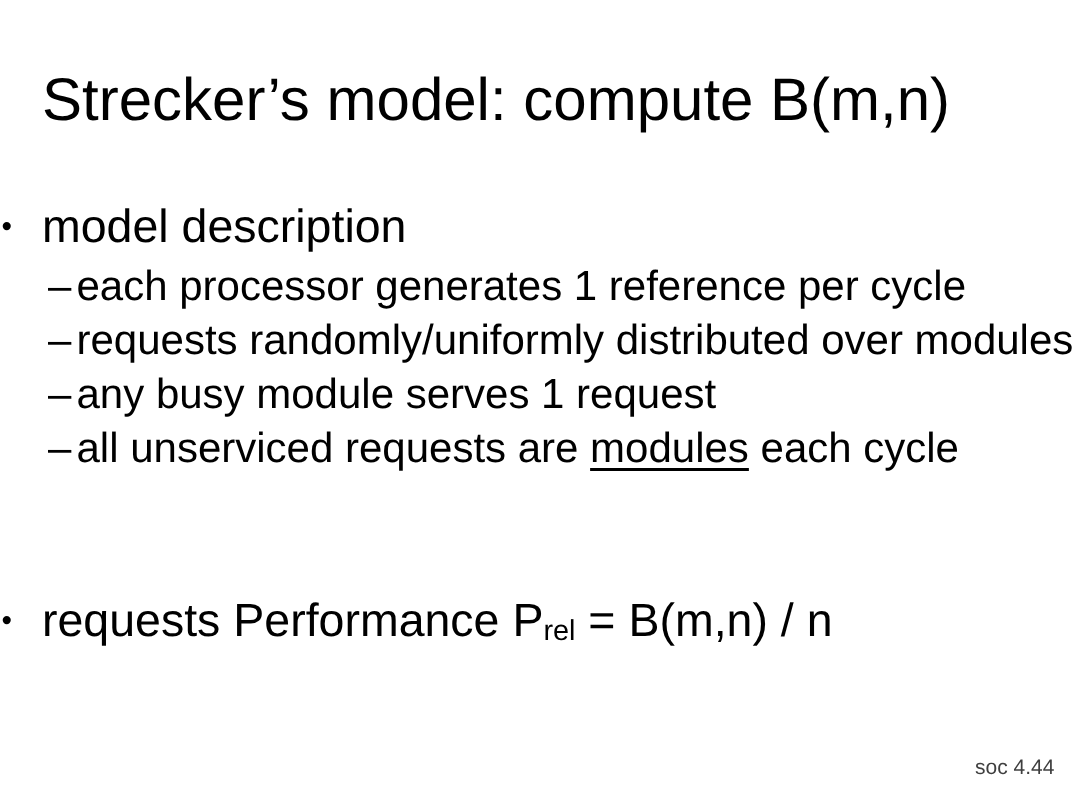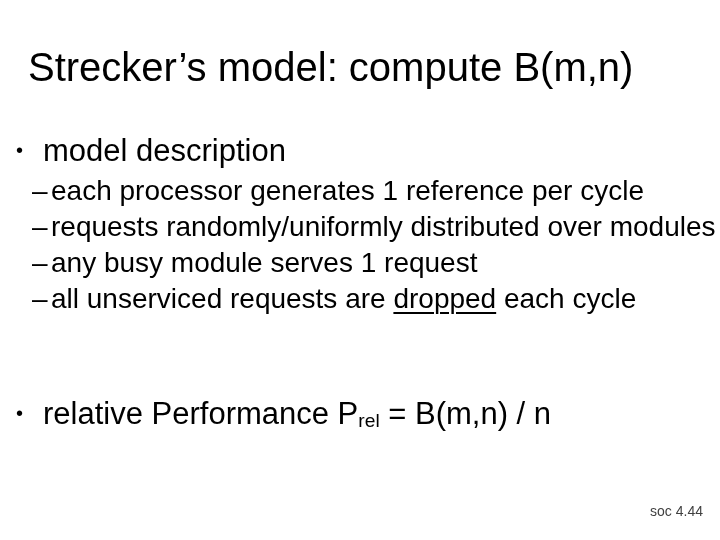--- a/index.html
+++ b/index.html
@@ -33,21 +33,21 @@
     position: absolute;
     left: 28px;
     top: 46px;
     font-size: 40px;
     font-weight: 400;
     letter-spacing: 0px;
     white-space: nowrap;
     line-height: 1.05;
   }
   
-  .l1 { font-size: 31px; padding-left: 16px; }
+  .l1 { font-size: 31px; padding-left: 1px; }
   .l1 .mk {
     display: inline-block;
     width: 27px;
     font-size: 20px;
     vertical-align: 4px;
   }
   
   .l2 { font-size: 28px; padding-left: 32px; }
   .l2 .mk {
     display: inline-block;
@@ -92,24 +92,24 @@
 
   <div class="row l2" style="top:212px">
     <span class="mk">–</span><span>requests randomly/uniformly distributed over modules</span>
   </div>
 
   <div class="row l2" style="top:248px">
     <span class="mk">–</span><span>any busy module serves 1 request</span>
   </div>
 
   <div class="row l2" style="top:284px">
-    <span class="mk">–</span><span>all unserviced requests are </span><span class="u">dropped</span><span> each cycle</span>
+    <span class="mk">–</span><span>all unserviced requests are </span><span class="u">modules</span><span> each cycle</span>
   </div>
 
 
 
   <div class="row l1" style="top:398px">
-    <span class="mk">•</span><span>relative Performance P</span><span class="sub">rel</span><span> = B(m,n) / n</span>
+    <span class="mk">•</span><span>requests Performance P</span><span class="sub">rel</span><span> = B(m,n) / n</span>
   </div>
 
   <div class="footer">soc 4.44</div>
 
 </div>
 
 </body></html>

